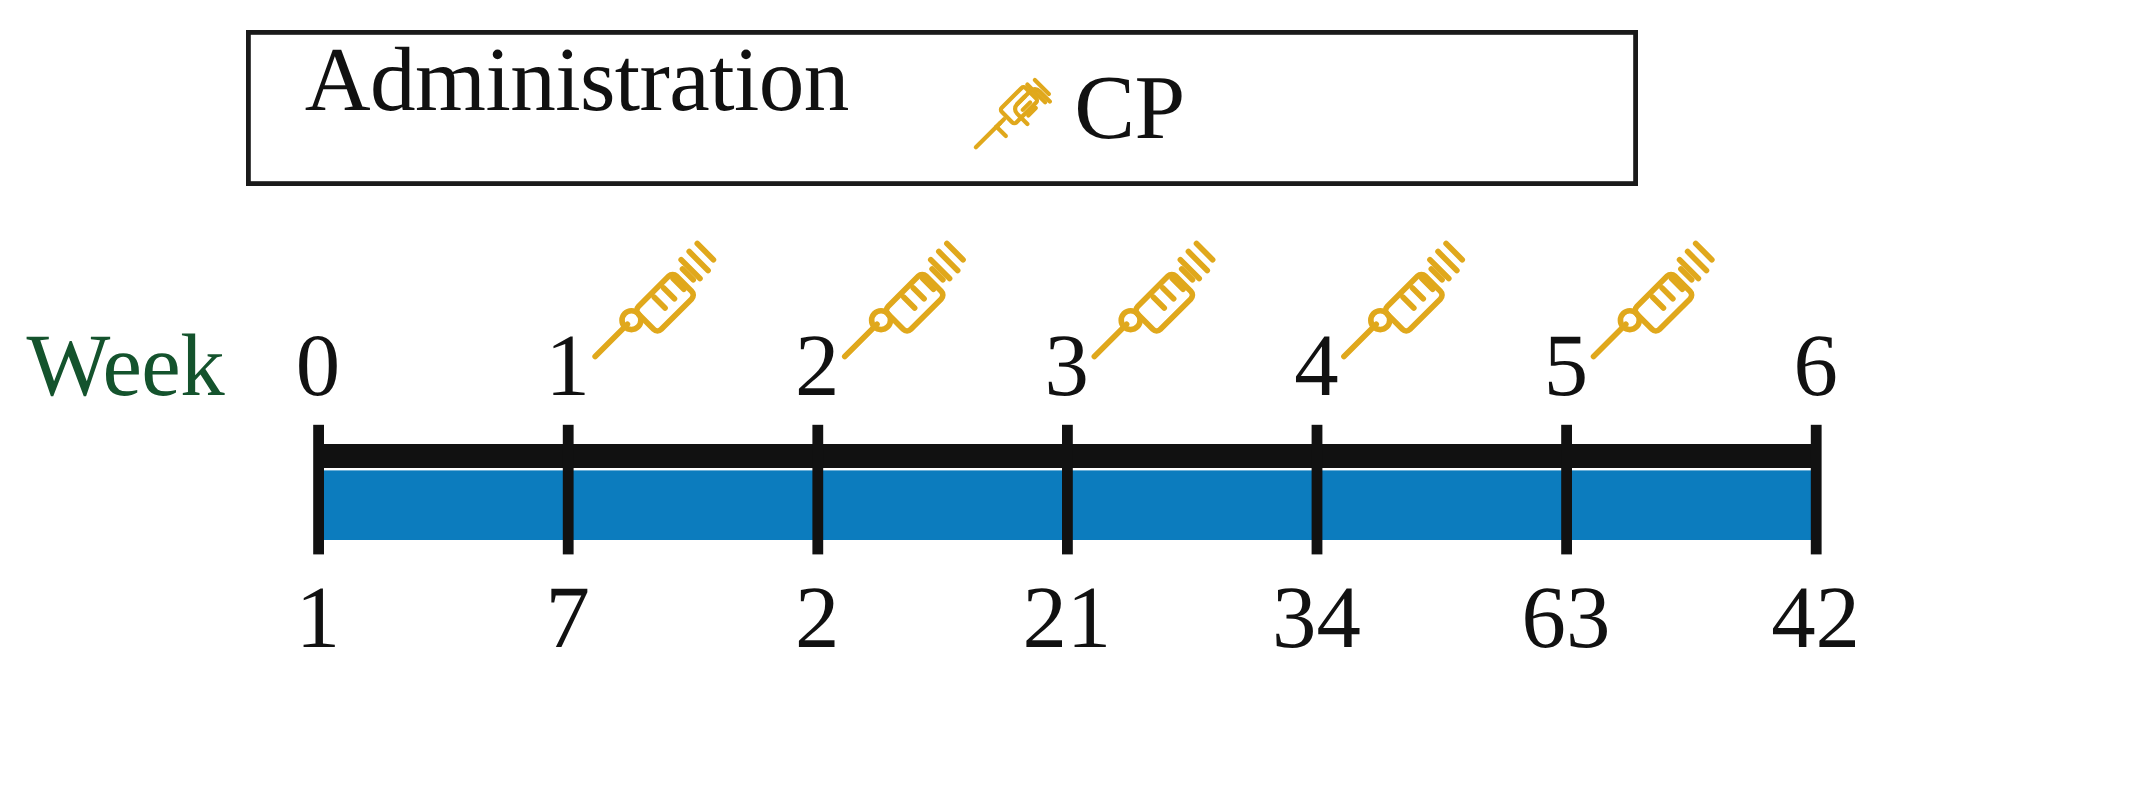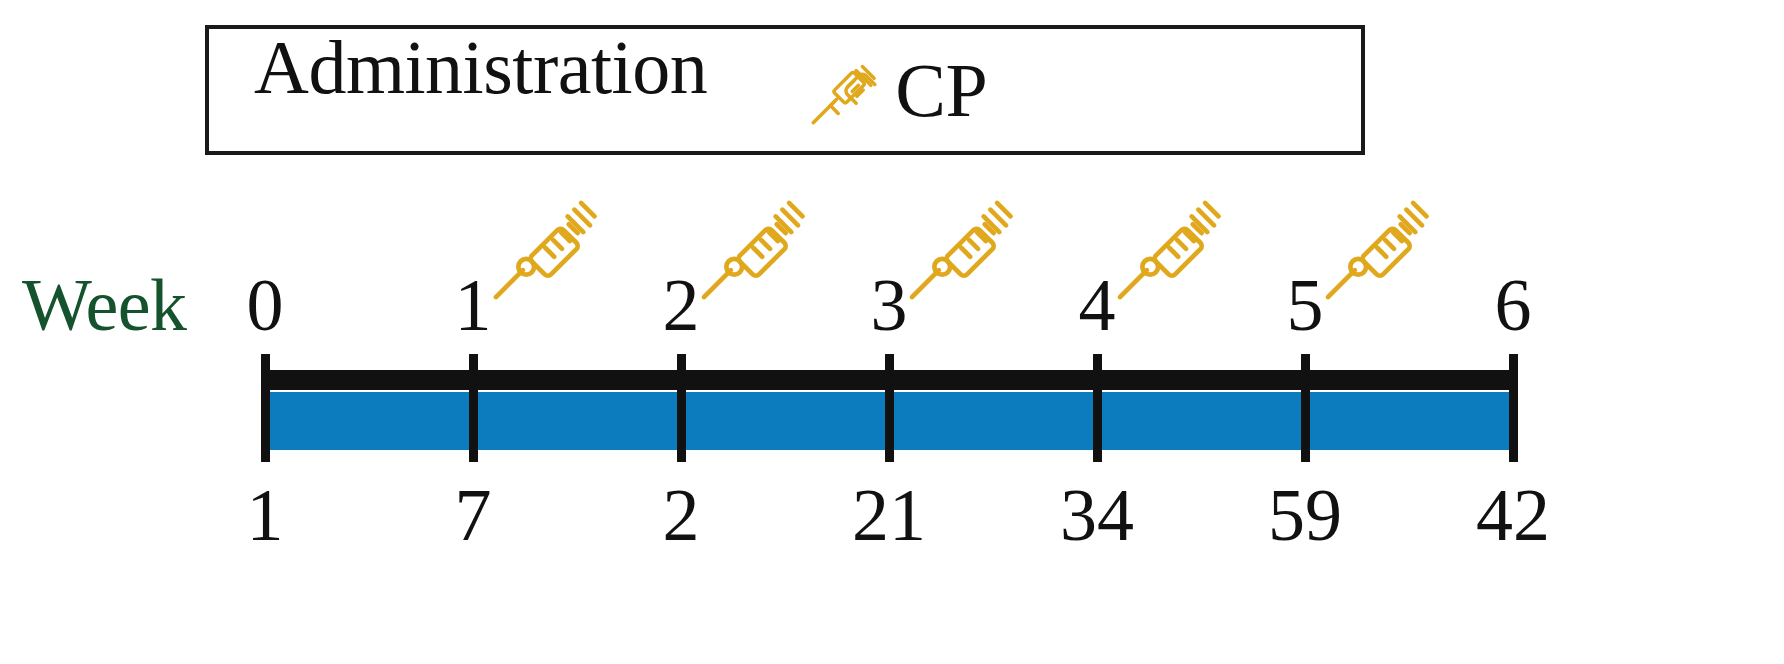--- a/index.html
+++ b/index.html
@@ -163,21 +163,21 @@
         <div class="week-num" style="left: 832px;">4</div>
         <div class="week-num" style="left: 1040px;">5</div>
         <div class="week-num" style="left: 1248px;">6</div>
       </div>
     <div id="day-nums">
         <div class="day-num" style="left: 0px;">1</div>
         <div class="day-num" style="left: 208px;">7</div>
         <div class="day-num" style="left: 416px;">2</div>
         <div class="day-num" style="left: 624px;">21</div>
         <div class="day-num" style="left: 832px;">34</div>
-        <div class="day-num" style="left: 1040px;">59</div>
+        <div class="day-num" style="left: 1040px;">63</div>
         <div class="day-num" style="left: 1248px;">42</div>
       </div>
     <div id="syringes">
         <svg viewBox="0 0 100 100" class="tl-syringe" style="left: 222px;">
           <g stroke="#e0a81c" stroke-width="4.2" fill="none" stroke-linecap="round" stroke-linejoin="round">
    <line x1="8" y1="92" x2="32" y2="68"></line>
    <circle cx="35" cy="65" r="7"></circle>
    <rect x="40" y="40" width="40" height="24" rx="4" transform="rotate(-45 60 52)"></rect>
    <line x1="52" y1="48" x2="60" y2="56"></line>
    <line x1="59" y1="41" x2="67" y2="49"></line>

